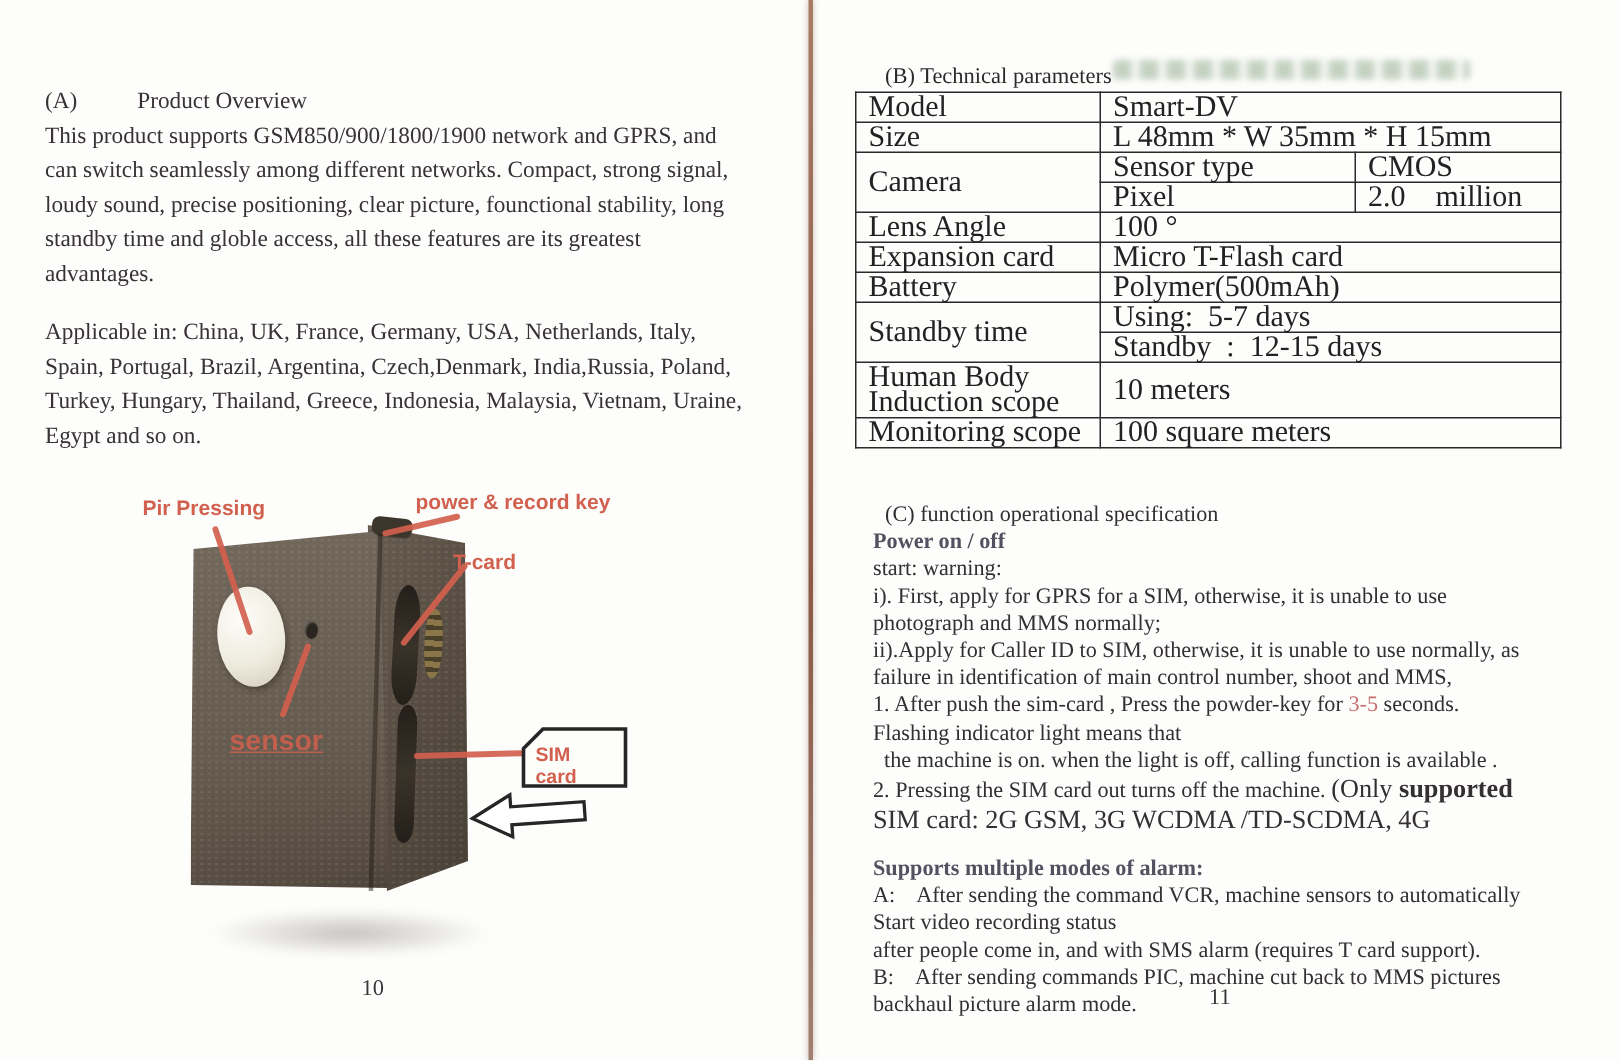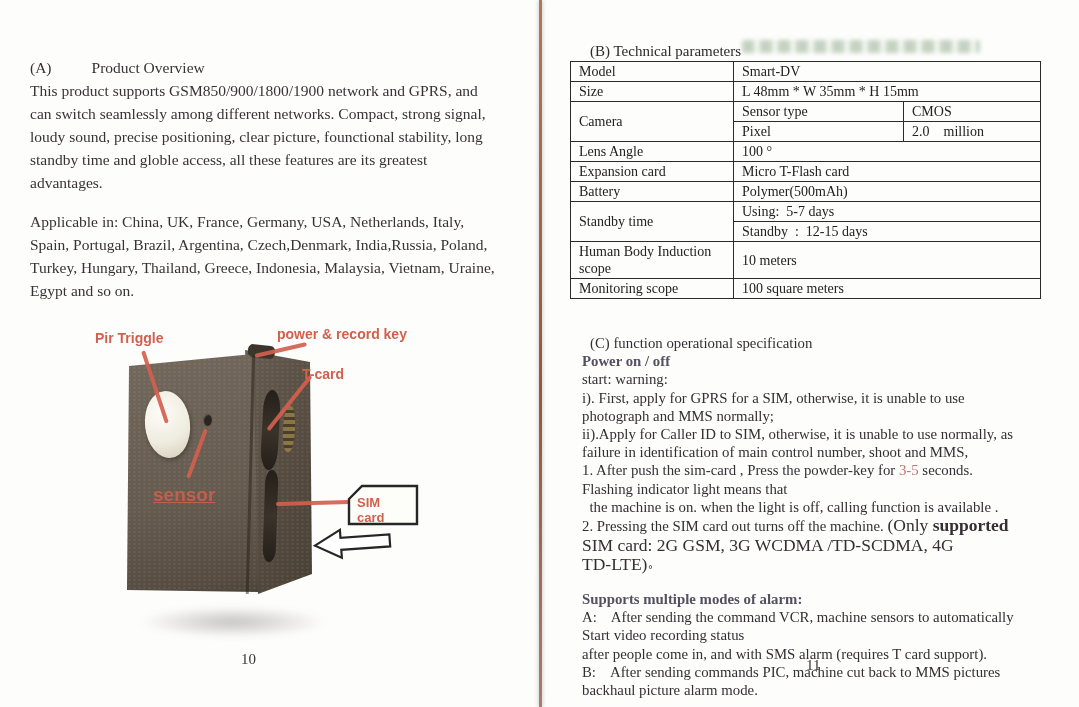--- a/index.html
+++ b/index.html
@@ -90,21 +90,21 @@
 
   
   .smudge {
     position:absolute; left:742px; top:40px; width:238px; height:13px; border-radius:3px;
     background:repeating-linear-gradient(90deg, rgba(128,158,122,.45) 0 12px, rgba(165,188,152,.12) 12px 18px);
     filter:blur(2px);
   }
   .tbl-caption { position:absolute; left:590px; top:43px; font-size:15px; color:#2c292b; }
   table.spec {
     position:absolute; left:570px; top:61px; border-collapse:collapse;
-    font-size:14px; color:#232122; table-layout:fixed;
+    font-size:20px; color:#232122; table-layout:fixed;
   }
   table.spec td { border:1.6px solid #2a2a2a; padding:0 8px; height:19px; line-height:17px; white-space:pre-wrap; }
   td.ctr { }
   .right-col { position:absolute; left:582px; top:295px; width:470px; font-size:14.8px; color:#332f33; }
   .rline { min-height:18.2px; line-height:18.2px; white-space:pre-wrap; }
   .rline.indent { padding-left:8px;margin-top:39px; }
   .ghead { font-weight:bold; color:#555060; }
   .red { color:#c87171; }
   .big { font-size:17.5px; line-height:19px; }
   .big-line { min-height:19px; line-height:19px; white-space:pre-wrap; font-size:17.5px; }
@@ -146,21 +146,21 @@
     <div class="slot slot-gold"></div>
     <div class="slot slot-sim"></div>
     <div class="dev-shadow"></div>
 
     <div class="leader" style="left:143px; top:29px; width:76px; transform:rotate(71.6deg);"></div>
     <div class="leader" style="left:255px; top:34px; width:53px; transform:rotate(-13deg);"></div>
     <div class="leader" style="left:268px; top:108px; width:69px; transform:rotate(-51.5deg);"></div>
     <div class="leader" style="left:188px; top:156px; width:52px; transform:rotate(-69.8deg);"></div>
     <div class="leader" style="left:276px; top:182px; width:75px; transform:rotate(-1.5deg);"></div>
 
-    <div class="callout" style="left:95px;  top:10px;">Pir Triggle</div>
+    <div class="callout" style="left:95px;  top:10px;">Pir Pressing</div>
     <div class="callout" style="left:277px; top:6px;">power &amp; record key</div>
     <div class="callout" style="left:302px; top:46px;">T-card</div>
     <div class="callout small" style="left:153px; top:164px;">sensor</div>
 
     <div class="simbox">
       <svg width="72" height="42">
         <polygon points="2,15 15,2 70,2 70,40 2,40" fill="#fdfdfa" stroke="#262626" stroke-width="2.4"></polygon>
       </svg>
       <div class="lbl">SIM card</div>
     </div>
@@ -239,21 +239,20 @@
     <div class="rline">start: warning:</div>
     <div class="rline">i). First, apply for GPRS for a SIM, otherwise, it is unable to use</div>
     <div class="rline">photograph and MMS normally;</div>
     <div class="rline">ii).Apply for Caller ID to SIM, otherwise, it is unable to use normally, as</div>
     <div class="rline">failure in identification of main control number, shoot and MMS,</div>
     <div class="rline"><span>1. After push the sim-card , Press the powder-key for </span><span class="red">3-5</span><span> seconds.</span></div>
     <div class="rline">Flashing indicator light means that</div>
     <div class="rline">  the machine is on. when the light is off, calling function is available .</div>
     <div class="rline" style="line-height:19px;"><span>2. Pressing the SIM card out turns off the machine. </span><span class="big">(Only </span><span class="big bold">supported</span></div>
     <div class="big-line">SIM card: 2G GSM, 3G WCDMA /TD-SCDMA, 4G</div>
-    <div class="big-line"><span>TD-LTE)</span><span class="ring">∘</span></div>
     <div class="spacer14"></div>
     <div class="rline ghead">Supports multiple modes of alarm:</div>
     <div class="rline">A:    After sending the command VCR, machine sensors to automatically</div>
     <div class="rline">Start video recording status</div>
     <div class="rline">after people come in, and with SMS alarm (requires T card support).</div>
     <div class="rline">B:    After sending commands PIC, machine cut back to MMS pictures</div>
     <div class="rline">backhaul picture alarm mode.</div>
   </div>
 
   <div class="pagenum" style="left:806px; top:657px;">11</div>

